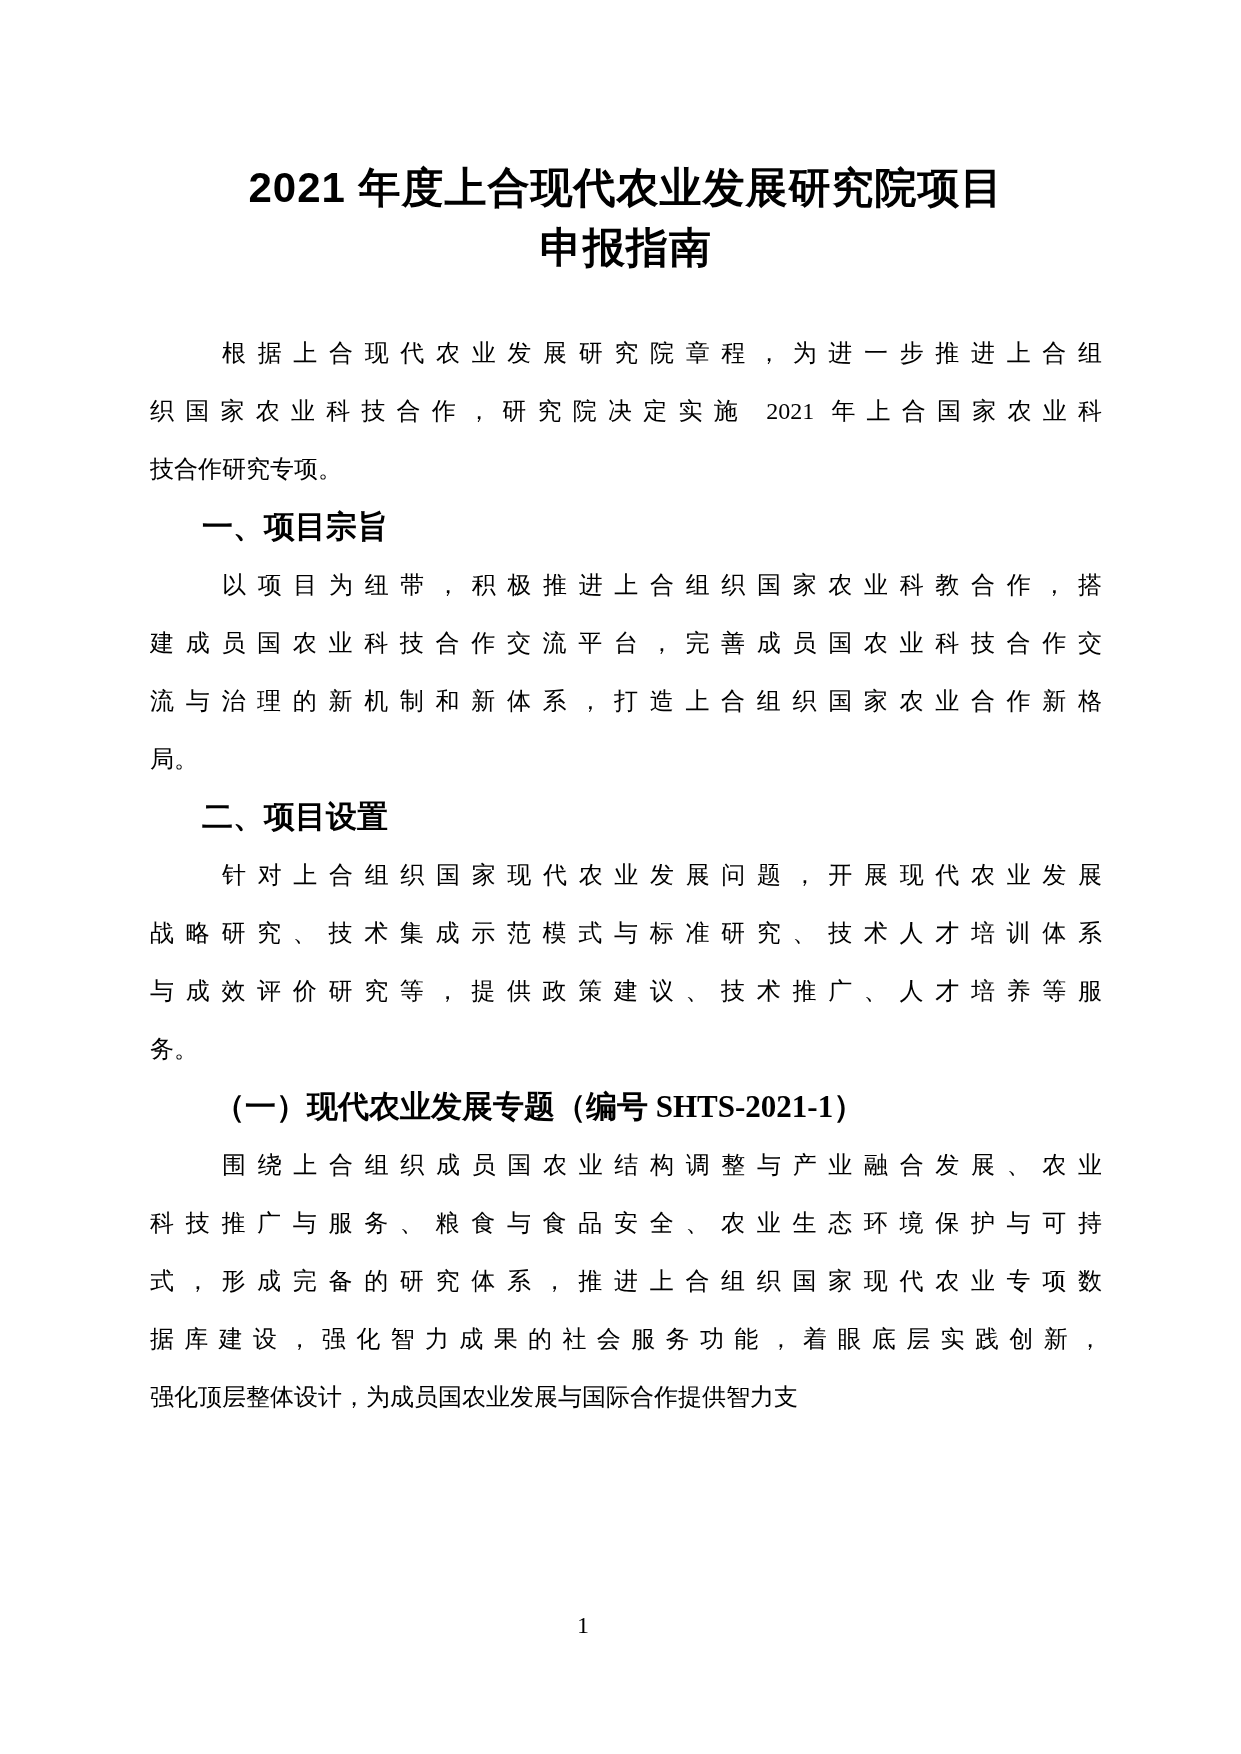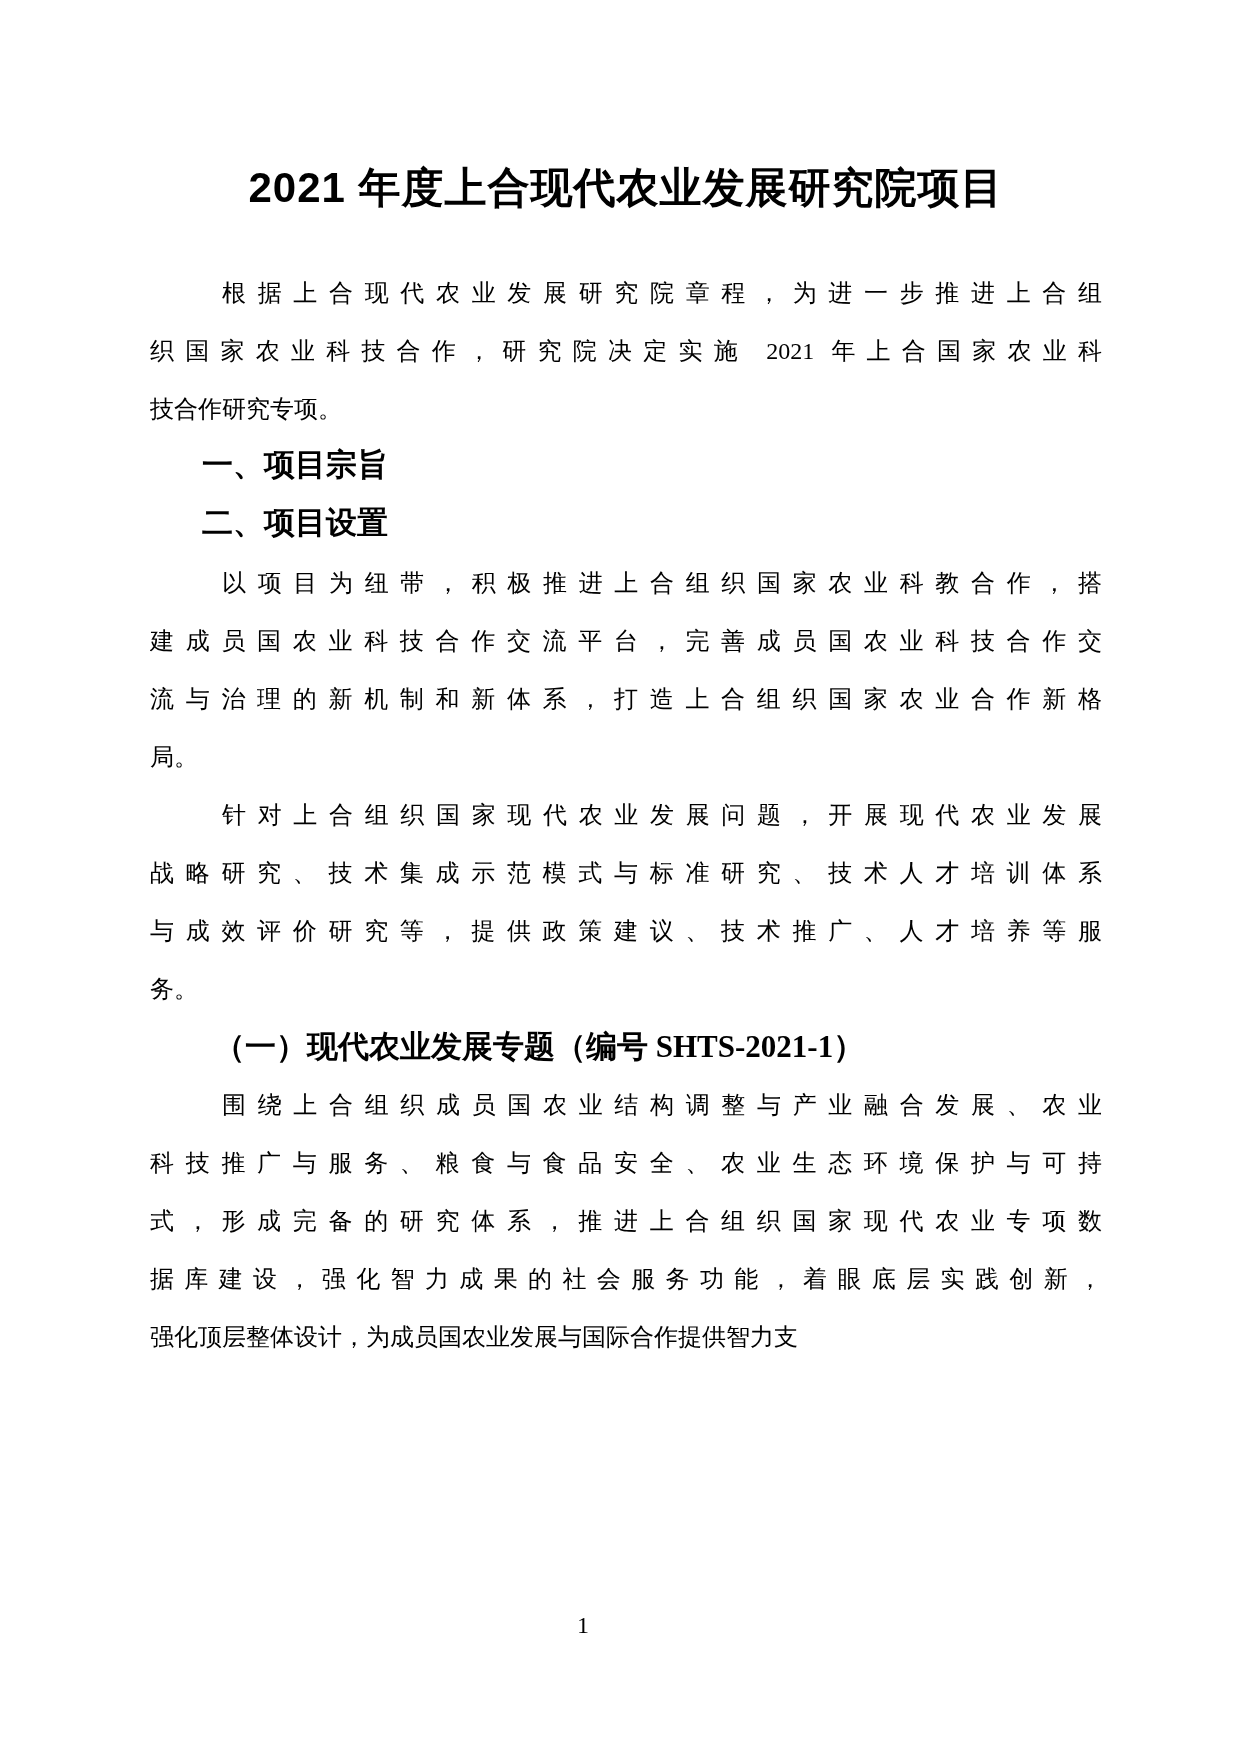--- a/index.html
+++ b/index.html
@@ -45,21 +45,21 @@
   }
   .line.no-stretch {
     text-align: center;
     text-align-last: left;
     white-space: normal;
   }
   .line.indent {
     text-indent: 72px;
   }
   .heading-line {
-    font-family: Liberation Mono, monospace;
+    font-family: Liberation Sans, sans-serif;
     font-weight: bold;
     font-size: 31px;
     line-height: 58px;
     text-indent: 52px;
   }
   .subheading-line {
     font-family: "Liberation Serif", serif;
     font-weight: bold;
     font-size: 31px;
     line-height: 58px;
@@ -75,38 +75,39 @@
     font-family: "Liberation Serif", serif;
   }
 </style>
 </head>
 <body>
 
 <div class="page">
   <div class="content">
     <div class="doc-title">
         <div class="title-line">2021 年度上合现代农业发展研究院项目</div>
+        <div class="title-line">申报指南</div>
       </div>
     <div id="doc-body">
         <div>
           <div class="line indent">根据上合现代农业发展研究院章程，为进一步推进上合组</div>
           <div class="line">织国家农业科技合作，研究院决定实施 2021 年上合国家农业科</div>
           <div class="line no-stretch">技合作研究专项。</div>
         </div>
         <div>
           <div class="heading-line">一、项目宗旨</div>
         </div>
         <div>
-          <div class="heading-line">二、项目设置</div>
-        </div>
-        <div>
           <div class="line indent">以项目为纽带，积极推进上合组织国家农业科教合作，搭</div>
           <div class="line">建成员国农业科技合作交流平台，完善成员国农业科技合作交</div>
           <div class="line">流与治理的新机制和新体系，打造上合组织国家农业合作新格</div>
           <div class="line no-stretch">局。</div>
+        </div>
+        <div>
+          <div class="heading-line">二、项目设置</div>
         </div>
         <div>
           <div class="line indent">针对上合组织国家现代农业发展问题，开展现代农业发展</div>
           <div class="line">战略研究、技术集成示范模式与标准研究、技术人才培训体系</div>
           <div class="line">与成效评价研究等，提供政策建议、技术推广、人才培养等服</div>
           <div class="line no-stretch">务。</div>
         </div>
         <div>
           <div class="subheading-line">（一）现代农业发展专题（编号 SHTS-2021-1）</div>
         </div>

